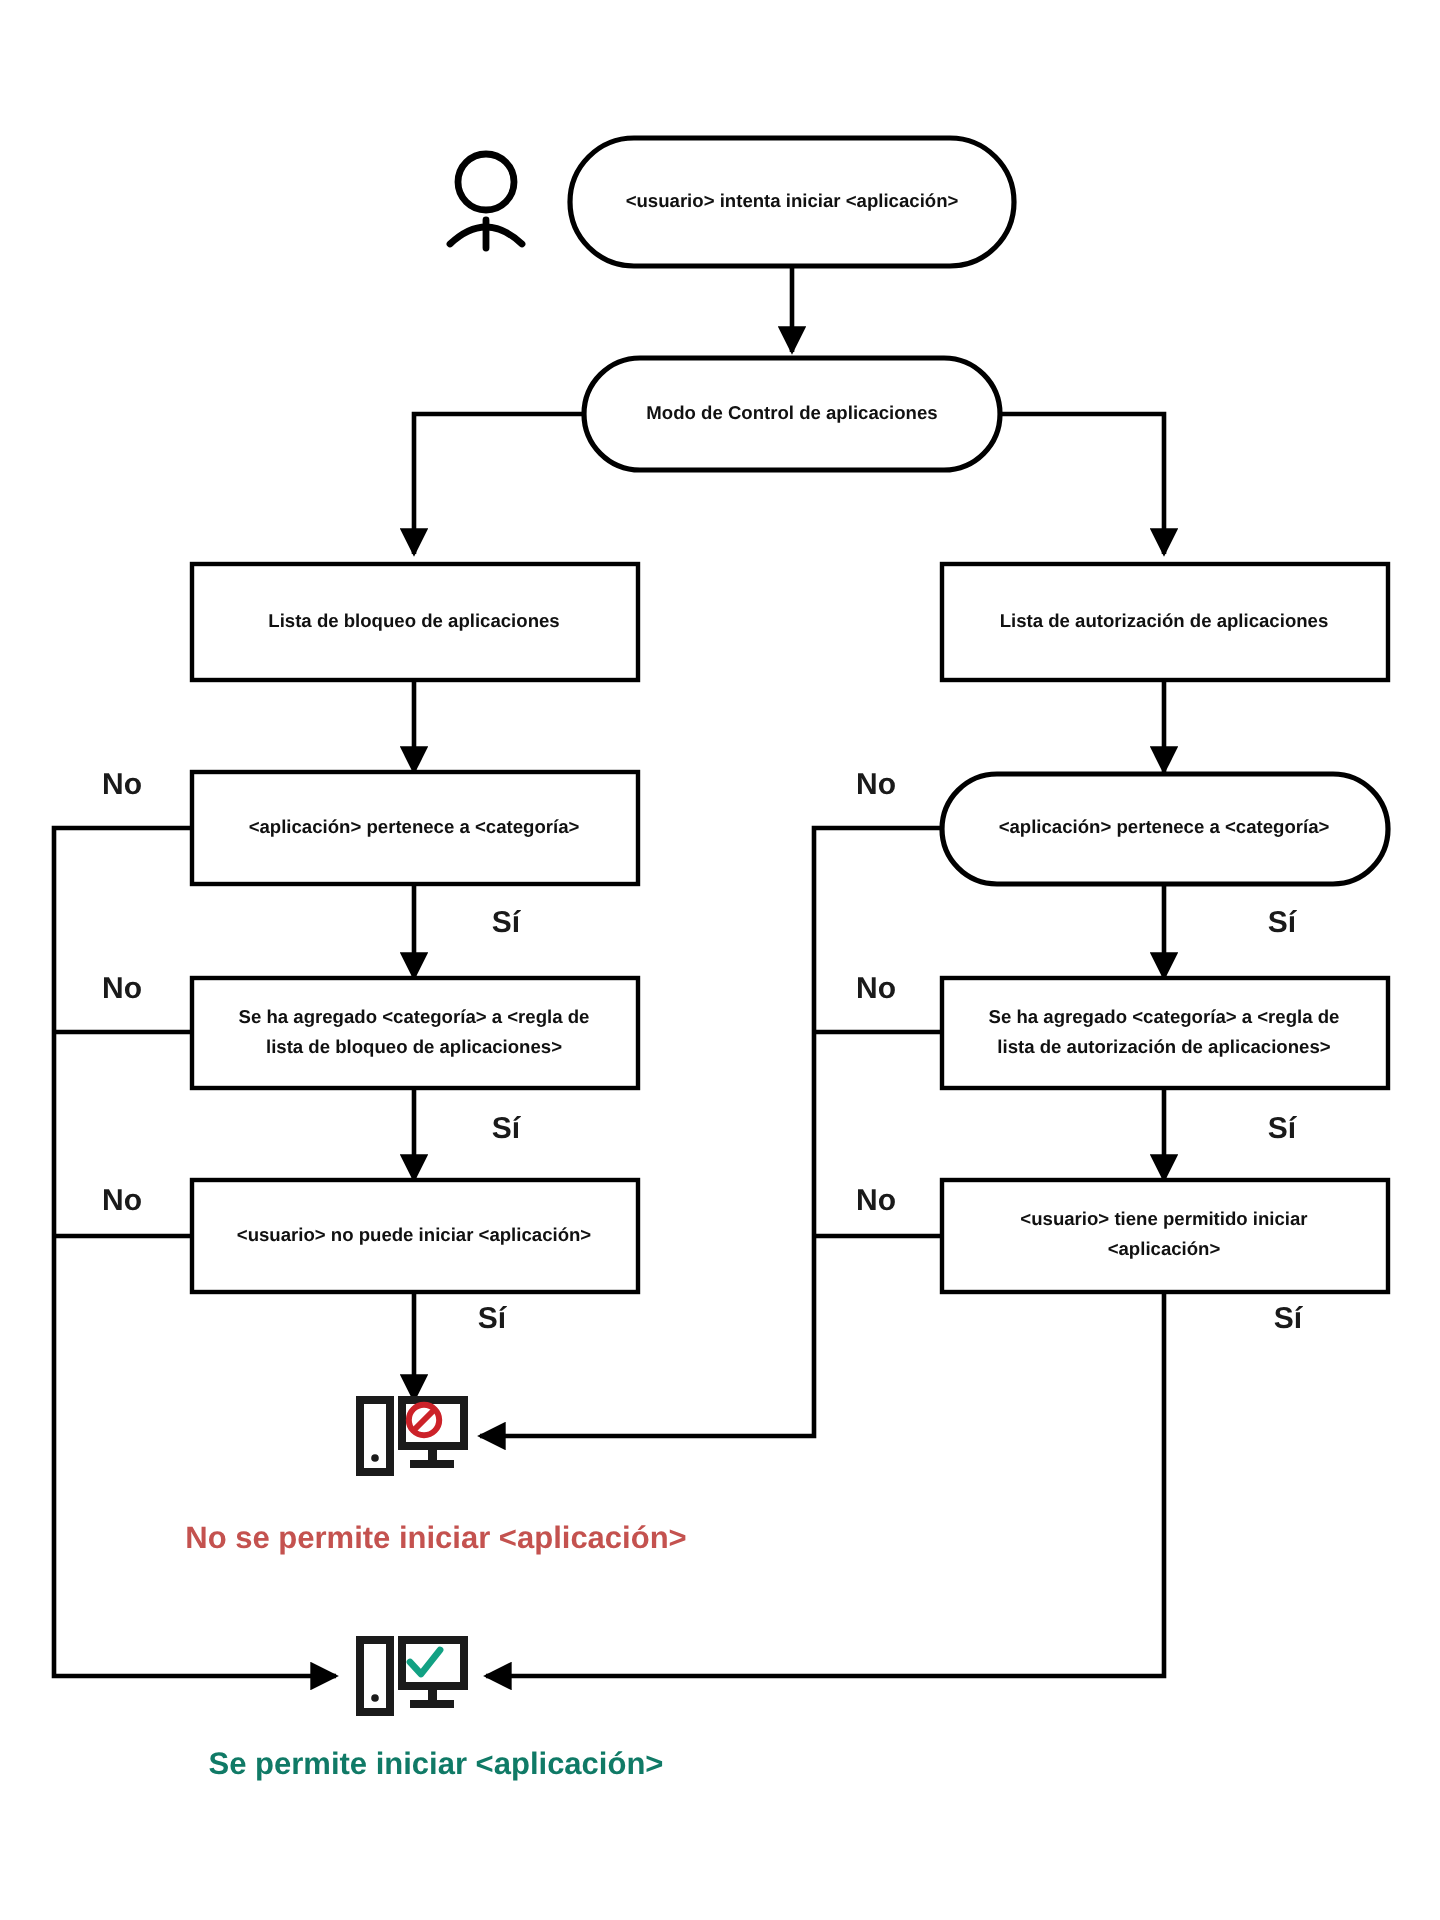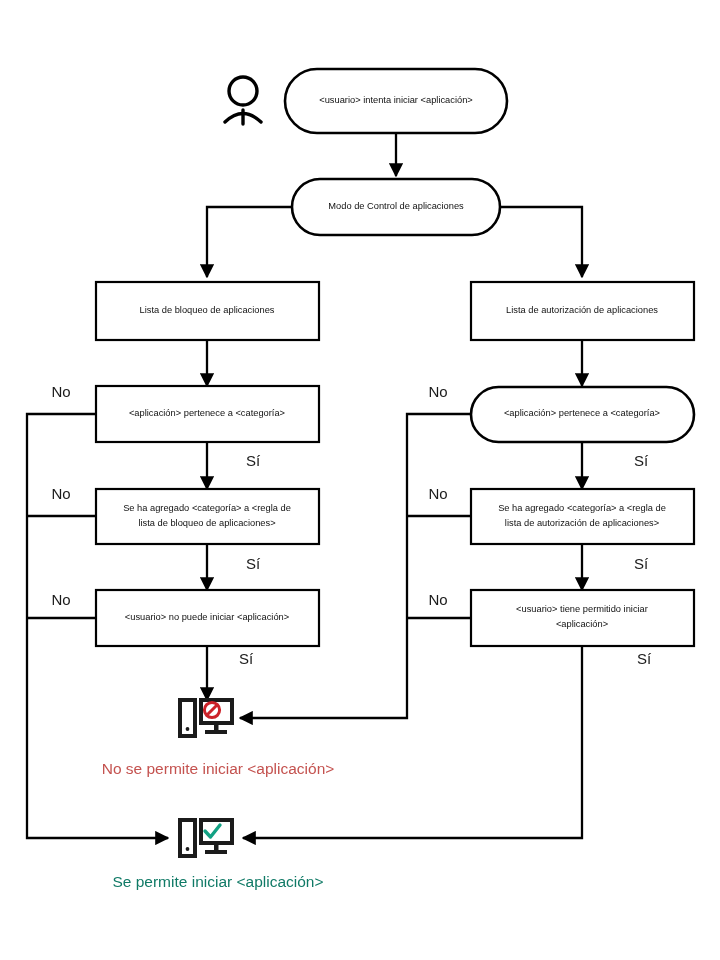--- a/index.html
+++ b/index.html
@@ -14,20 +14,21 @@
     position: relative;
     overflow: hidden;
     font-family: "Liberation Sans", sans-serif;
     color: #1a1a1a;
   }
   #diagram-root {
     position: absolute;
     inset: 0;
     width: 720px;
     height: 960px;
+    font-weight: bold;
   }
   svg.flow-layer {
     position: absolute;
     top: 0;
     left: 0;
     width: 720px;
     height: 960px;
   }
   .node-text {
     font-family: "Liberation Sans", sans-serif;

